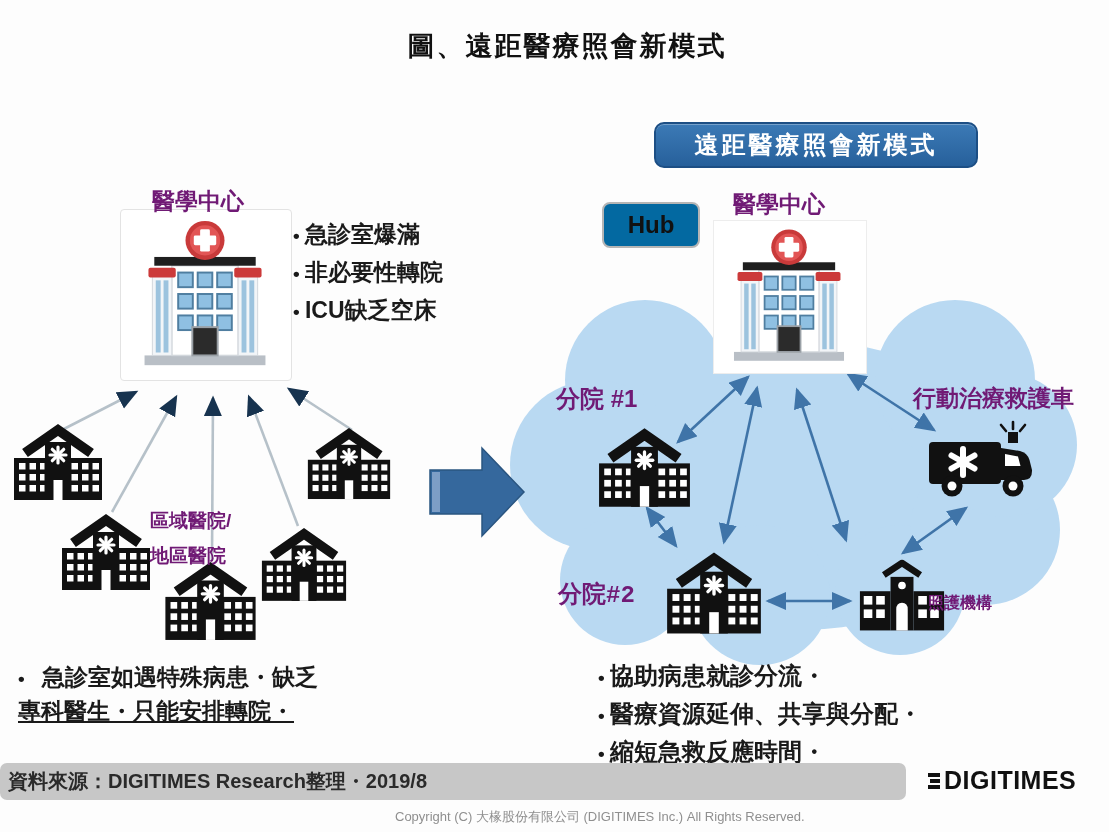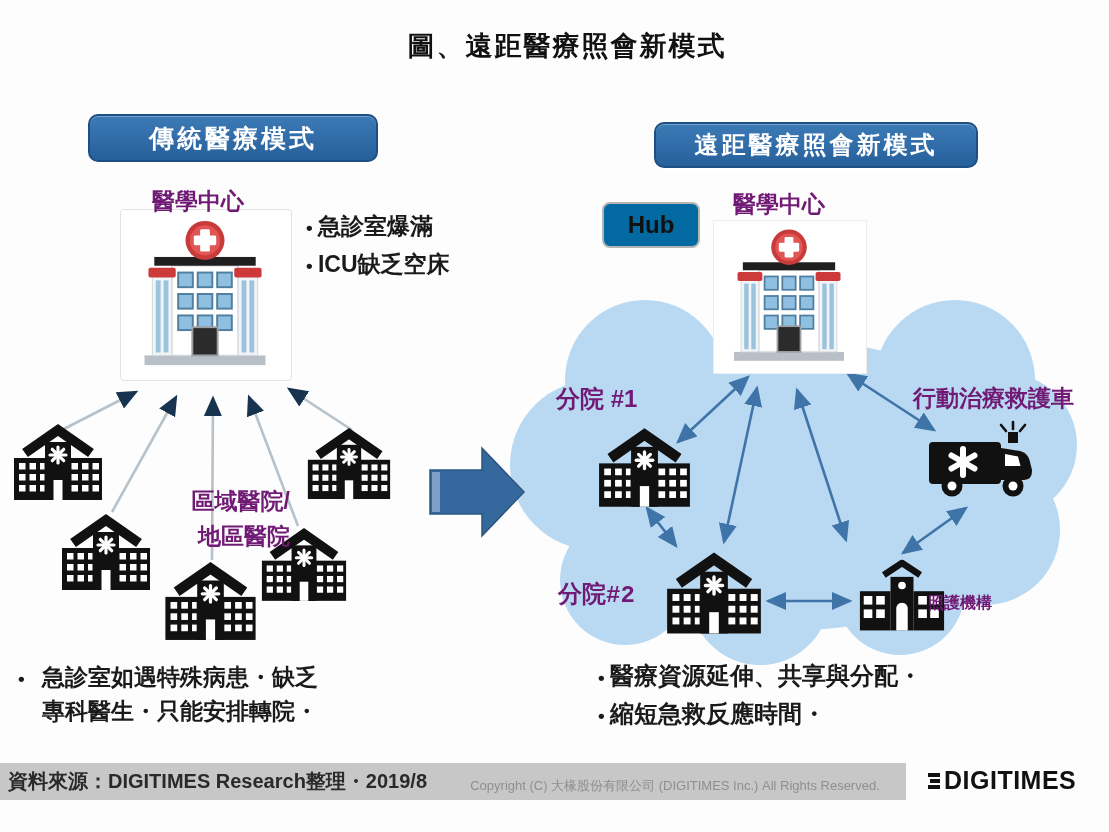--- a/index.html
+++ b/index.html
@@ -23,61 +23,61 @@
   .bldg-box{background:#ffffff;z-index:3;}
   #mc-left-box{left:120px;top:209px;width:170px;height:170px;border:1.5px solid #e3e3e3;border-radius:4px;}
   #mc-right-box{left:713px;top:220px;width:152px;height:152px;border:1px solid #ededed;}
   #mc-left-box svg{width:156px;height:156px;margin:6px;}
   #mc-right-box svg{width:142px;height:142px;margin:4px;}
 
   
   .lbl{z-index:6;white-space:nowrap;}
   #mc-left-label{left:152px;top:186px;font-size:23px;}
   #mc-right-label{left:733px;top:189px;font-size:23px;}
-  #regional-label{left:150px;top:484px;font-size:23px;line-height:35px;text-align:right;width:140px;white-space:normal;}
+  #regional-label{left:150px;top:503px;font-size:19px;line-height:35px;text-align:left;width:140px;white-space:normal;}
   #branch1-label{left:556px;top:383px;font-size:24px;}
   #branch2-label{left:558px;top:578px;font-size:24px;font-family:Liberation Mono, monospace;}
   #ambulance-label{left:913px;top:383px;font-size:23px;}
   #care-label{left:928px;top:593px;font-size:16px;}
 
   
   #hub{left:602px;top:202px;width:94px;height:42px;background:#0369a1;border:2px solid #b5b5b5;border-radius:8px;
        text-align:center;line-height:42px;font-size:24px;font-weight:700;color:#111;z-index:6;}
 
   
   .blist{z-index:6;}
   .blist .bi{font-size:23px;font-weight:700;color:#1a1a1a;line-height:36px;white-space:nowrap;}
   .blist .bi::before{content:"•  ";font-size:19px;}
-  #issues{left:293px;top:208px;margin-left:13px;}
+  #issues{left:293px;top:216px;}
   #benefits{left:598px;top:658px;}
   #benefits .bi{font-size:24px;}
 
   
   .note{z-index:6;font-size:23px;font-weight:700;color:#1a1a1a;line-height:33px;}
   .note .bd{display:inline-block;width:24px;}
   .note .bd::before{content:"•";font-size:19px;}
   #trad-note{left:18px;top:661px;width:430px;}
-  #trad-note .l2{margin-left:24px;}
+  #trad-note .l2{text-decoration:underline;}
 
   
   .icon{z-index:3;line-height:0;}
 
   
   #cloud{left:505px;top:295px;z-index:1;}
   #connectors{left:0;top:0;z-index:2;}
 
   
   #transition{left:428px;top:438px;z-index:4;}
 
   
-  #source-bar{left:0;top:763px;width:906px;height:37px;background:#c7c7c7;z-index:6;}
+  #source-bar{left:0;top:763px;width:906px;height:37px;background:#c7c7c7;z-index:6;border-radius:7px;}
   #source-text{margin-left:8px;line-height:37px;font-size:20px;font-weight:700;color:#2a2a2a;white-space:nowrap;}
   #logo{left:928px;top:766px;z-index:6;display:flex;align-items:center;gap:2px;}
   #logo .wordmark{font-size:25px;font-weight:800;color:#111;letter-spacing:0.5px;transform:scaleY(1.05);}
-  #copyright{left:395px;top:777px;width:560px;text-align:center;font-size:13px;color:#8f8f8f;z-index:6;}
+  #copyright{left:395px;top:808px;width:560px;font-size:13px;color:#8f8f8f;z-index:6;}
 </style>
 </head>
 <body>
 
 <svg width="0" height="0" style="position:absolute" aria-hidden="true">
   <defs>
     <symbol id="ico-hospital" viewBox="0 0 92 80">
       <path d="M13,31 L46,8 L79,31" fill="none" stroke="#111" stroke-width="10"></path>
       <rect x="33" y="20" width="26" height="58" fill="#111"></rect>
       <rect x="2" y="36" width="88" height="42" fill="#111"></rect>
@@ -220,31 +220,31 @@
       <line x1="748" y1="377" x2="678" y2="442" marker-start="url(#mBlue)" marker-end="url(#mBlue)"></line>
       <line x1="757" y1="388" x2="724" y2="542" marker-start="url(#mBlue)" marker-end="url(#mBlue)"></line>
       <line x1="797" y1="390" x2="846" y2="540" marker-start="url(#mBlue)" marker-end="url(#mBlue)"></line>
       <line x1="848" y1="374" x2="934" y2="430" marker-start="url(#mBlue)" marker-end="url(#mBlue)"></line>
       <line x1="966" y1="508" x2="903" y2="553" marker-start="url(#mBlue)" marker-end="url(#mBlue)"></line>
       <line x1="647" y1="508" x2="676" y2="546" marker-start="url(#mBlue)" marker-end="url(#mBlue)"></line>
       <line x1="768" y1="601" x2="850" y2="601" marker-start="url(#mBlue)" marker-end="url(#mBlue)"></line>
     </g>
   </svg>
 
-  <div id="hdr-left" class="abs hdr">傳統醫療模式</div>
 
   <div id="mc-left-label" class="abs cjk lbl">醫學中心</div>
   <div id="mc-left-box" class="abs bldg-box">
     <svg viewBox="0 0 160 160">
         <use href="#ico-medcenter"></use>
       </svg>
   </div>
 
   <div id="issues" class="abs blist">
     <div class="bi">急診室爆滿</div>
+    <div class="bi">非必要性轉院</div>
     <div class="bi">ICU缺乏空床</div>
   </div>
 
   <div class="abs icon" style="left:12px;top:422px;">
     <svg width="92" height="80" viewBox="0 0 92 80">
         <use href="#ico-hospital"></use>
       </svg>
   </div>
   <div class="abs icon" style="left:60px;top:512px;">
     <svg width="92" height="80" viewBox="0 0 92 80">
@@ -315,20 +315,21 @@
   </div>
 
   <div class="abs icon" style="left:858px;top:558px;">
     <svg width="88" height="76" viewBox="0 0 92 76">
         <use href="#ico-care"></use>
       </svg>
   </div>
   <div id="care-label" class="abs cjk lbl">照護機構</div>
 
   <div id="benefits" class="abs blist">
+    <div class="bi">協助病患就診分流・</div>
     <div class="bi">醫療資源延伸、共享與分配・</div>
     <div class="bi">縮短急救反應時間・</div>
   </div>
 
   <div id="source-bar" class="abs">
     <div id="source-text">資料來源：DIGITIMES Research整理・2019/8</div>
   </div>
 
   <div id="logo" class="abs">
     <svg width="14" height="22" viewBox="0 0 14 22">

